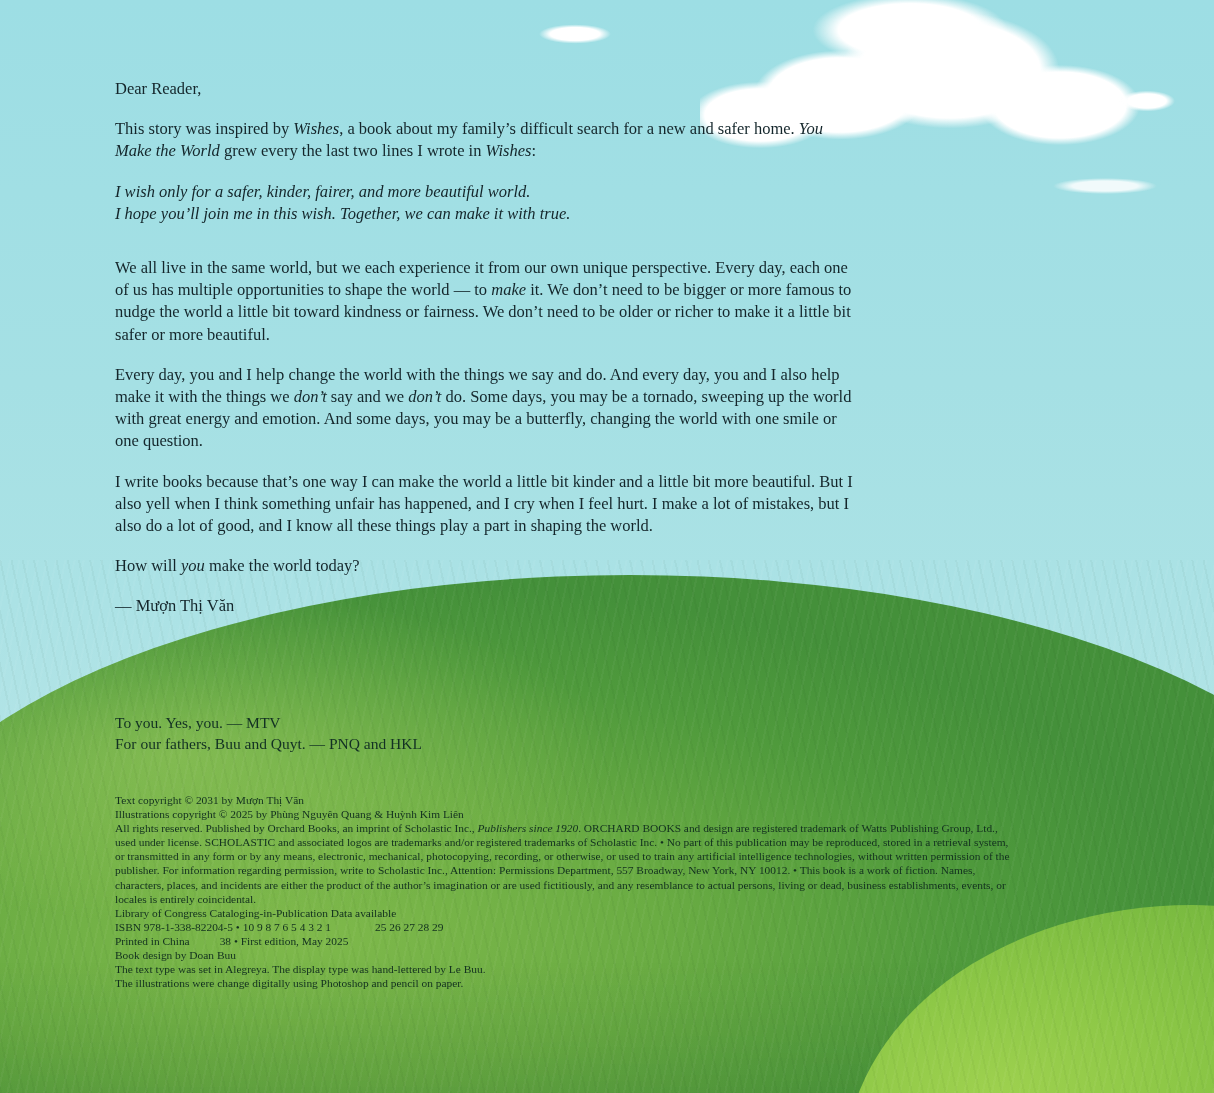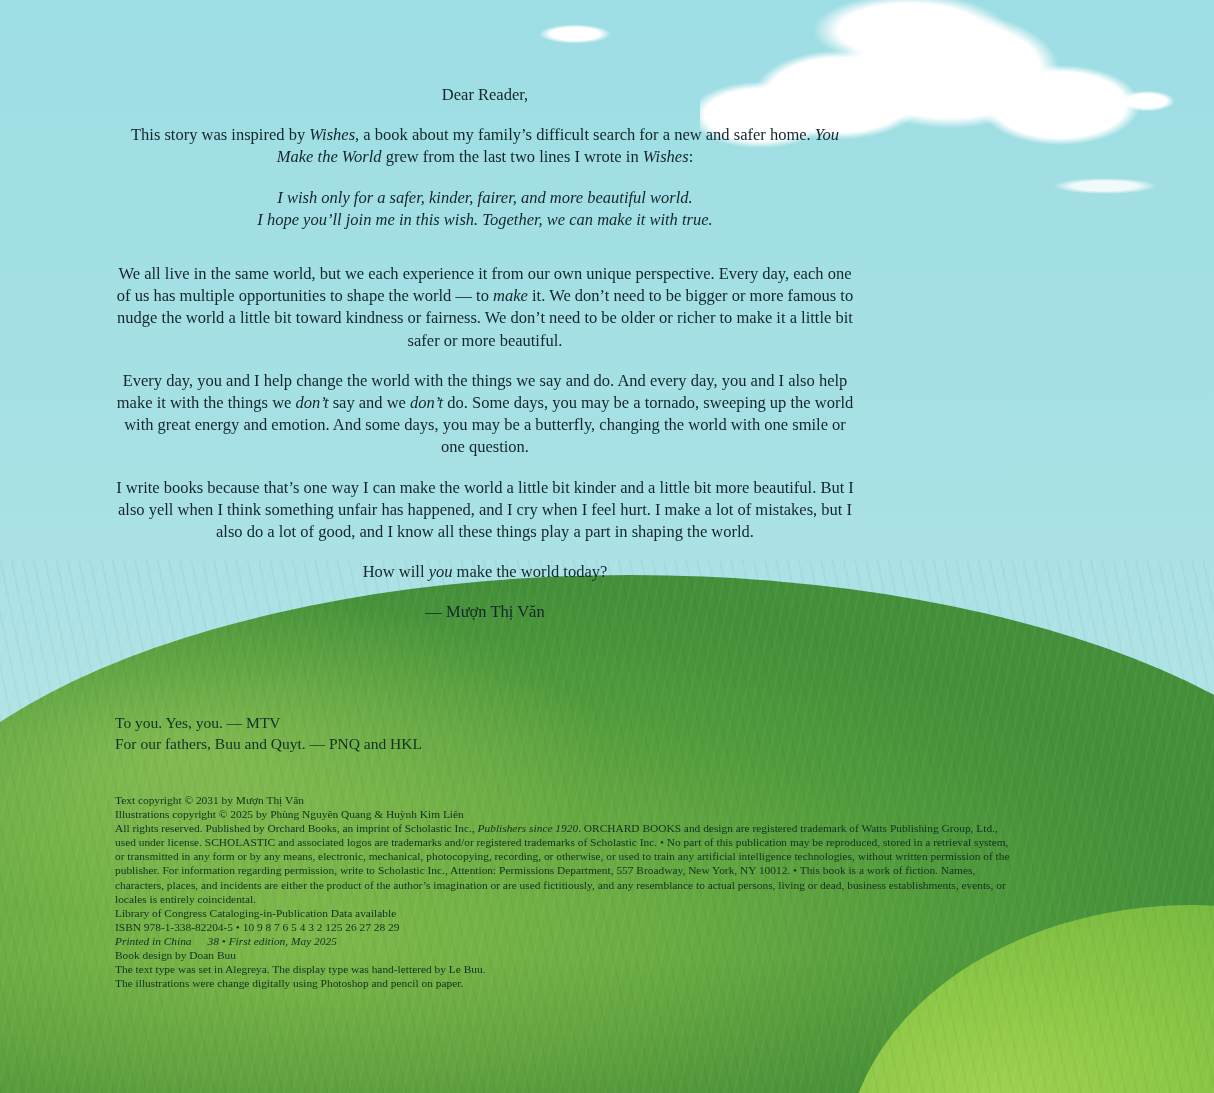--- a/index.html
+++ b/index.html
@@ -113,26 +113,25 @@
     background:
       repeating-linear-gradient(102deg, rgba(255,255,255,0.035) 0px, rgba(255,255,255,0.035) 2px, rgba(0,0,0,0) 2px, rgba(0,0,0,0) 9px),
       repeating-linear-gradient(78deg, rgba(0,40,0,0.035) 0px, rgba(0,40,0,0.035) 2px, rgba(0,0,0,0) 2px, rgba(0,0,0,0) 11px);
     pointer-events: none;
   }
 
   
   .letter {
     position: absolute;
     left: 115px;
-    top: 84px;
+    top: 78px;
     width: 740px;
     color: #14262b;
     font-size: 16.5px;
     line-height: 22.2px;
-    text-align: center;
   }
   .letter p {
     margin: 0 0 18px 0;
   }
   .letter .verse {
     font-style: italic;
     margin-bottom: 32px;
   }
   .letter .verse span { display: block; }
   .signature {
@@ -158,25 +157,25 @@
     left: 115px;
     top: 793px;
     width: 900px;
     color: #12301f;
     font-size: 11.4px;
     line-height: 14.1px;
   }
   .copyright div { white-space: pre-wrap; }
   .isbn-row {
     display: flex;
+    gap: 44px;
   }
   .printed-row {
     display: flex;
-    gap: 16px;
-    font-style: italic;
+    gap: 30px;
   }
 </style>
 </head>
 <body>
 
 <div class="page">
 
   <div class="cloud cloud-big"></div>
   <div class="cloud cloud-small-1"></div>
   <div class="cloud cloud-small-2"></div>
@@ -185,21 +184,21 @@
   <div class="hill-teal"></div>
   <div class="hill-main"></div>
   <div class="hill-main-shade"></div>
   <div class="hill-front"></div>
   <div class="grass-texture"></div>
 
   <div class="letter">
 
     <p>Dear Reader,</p>
 
-    <p><span>This story was inspired by </span><em>Wishes</em><span>, a book about my family’s difficult search for a new and safer home. </span><em>You Make the World</em><span> grew from the last two lines I wrote in </span><em>Wishes</em><span>:</span></p>
+    <p><span>This story was inspired by </span><em>Wishes</em><span>, a book about my family’s difficult search for a new and safer home. </span><em>You Make the World</em><span> grew every the last two lines I wrote in </span><em>Wishes</em><span>:</span></p>
 
     <div class="verse">
       <span>I wish only for a safer, kinder, fairer, and more beautiful world.</span>
       <span>I hope you’ll join me in this wish. Together, we can make it with true.</span>
     </div>
 
     <p><span>We all live in the same world, but we each experience it from our own unique perspective. Every day, each one of us has multiple opportunities to shape the world — to </span><em>make</em><span> it. We don’t need to be bigger or more famous to nudge the world a little bit toward kindness or fairness. We don’t need to be older or richer to make it a little bit safer or more beautiful.</span></p>
 
     <p><span>Every day, you and I help change the world with the things we say and do. And every day, you and I also help make it with the things we </span><em>don’t</em><span> say and we </span><em>don’t</em><span> do. Some days, you may be a tornado, sweeping up the world with great energy and emotion. And some days, you may be a butterfly, changing the world with one smile or one question.</span></p>
 

